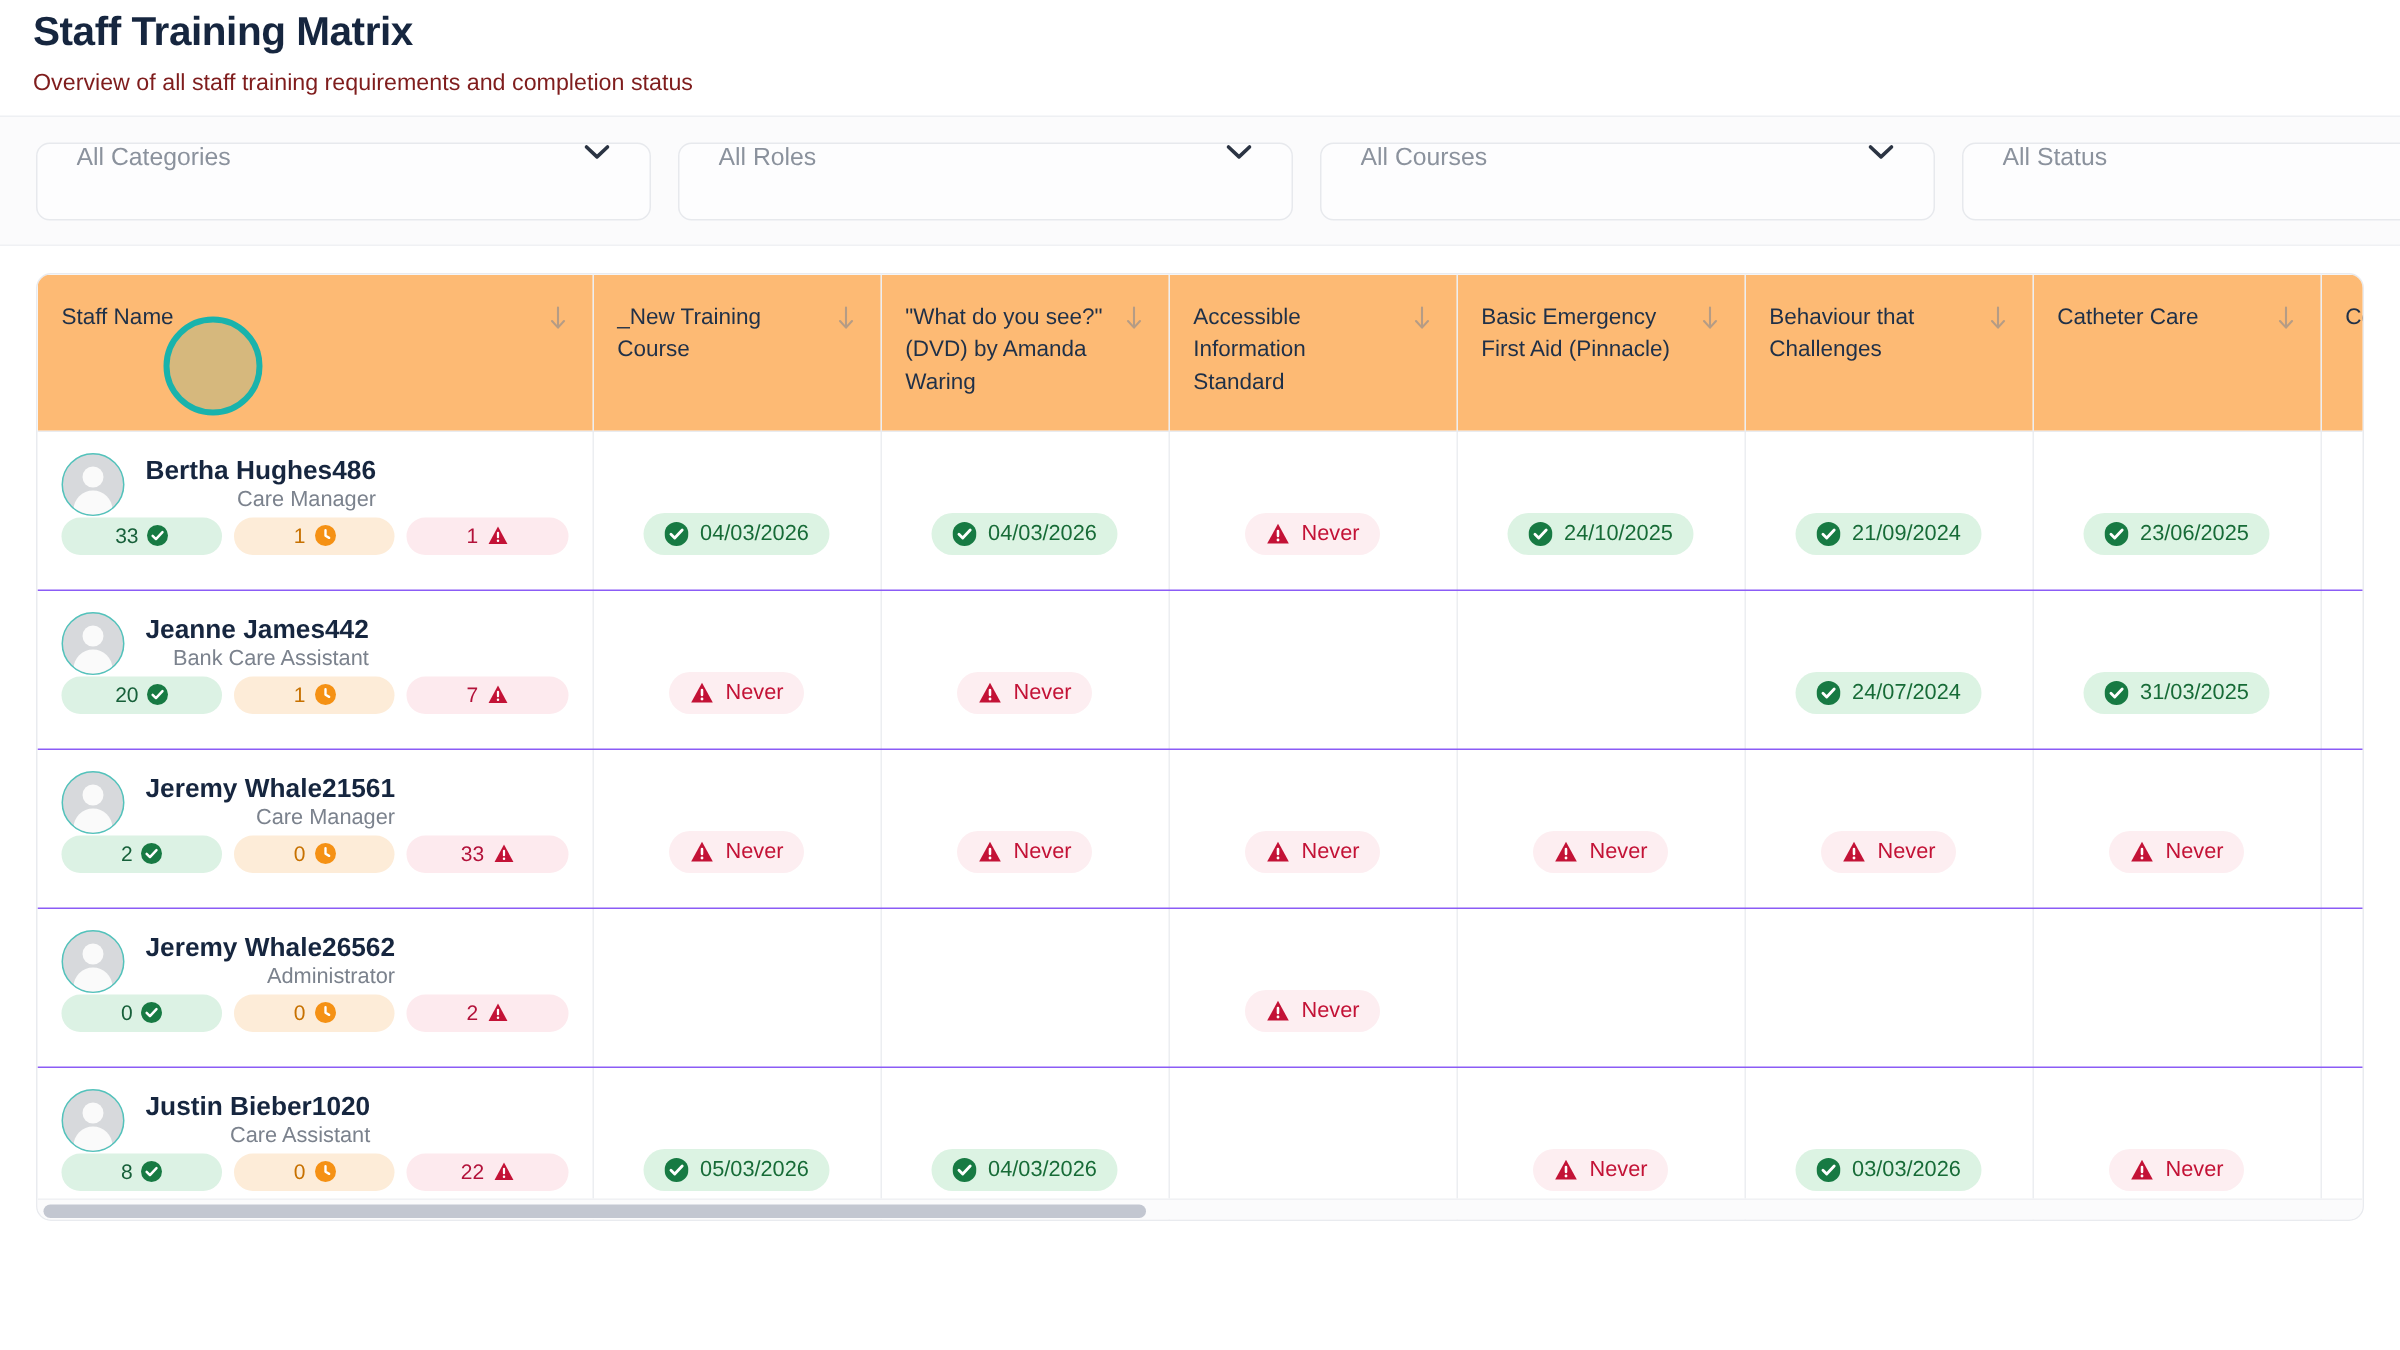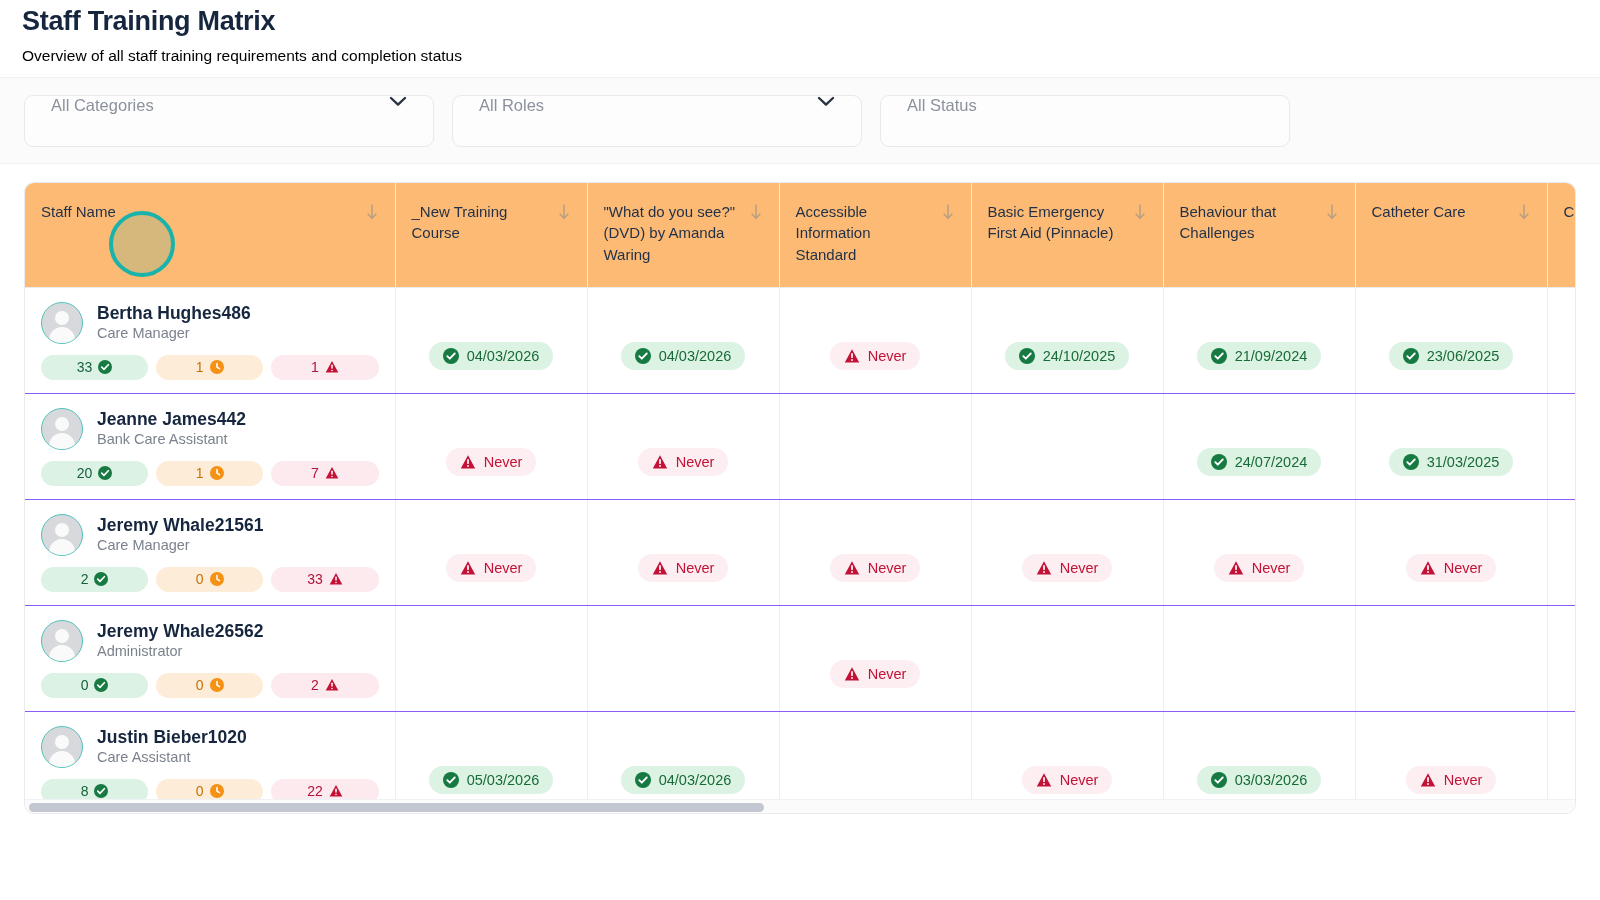--- a/index.html
+++ b/index.html
@@ -27,21 +27,21 @@
   .page-title {
     font-size: 27px;
     font-weight: 700;
     color: #16263f;
     letter-spacing: -0.3px;
     line-height: 1.1;
     margin-top: -4px;
   }
   .page-subtitle {
     font-size: 15.5px;
-    color: #000000;
+    color: #7f1d1d;
     margin-top: 10px;
     line-height: 1.2;
   }
 
   
   .filter-bar {
     height: 86px;
     background: #fbfbfc;
     display: flex;
     align-items: center;
@@ -190,25 +190,26 @@
     color: #16263f;
     line-height: 1.15;
     white-space: nowrap;
   }
   .staff-role {
     font-size: 14.5px;
     color: #7b828d;
     margin-top: 2px;
     line-height: 1.15;
     white-space: nowrap;
+    text-align: right;
   }
   .stat-row {
     display: flex;
     gap: 8px;
-    margin-top: 11px;
+    margin-top: 1px;
   }
   .stat-pill {
     flex: 1 1 0;
     height: 25px;
     border-radius: 13px;
     display: flex;
     align-items: center;
     justify-content: center;
     gap: 6px;
     font-size: 14px;
@@ -280,20 +281,28 @@
     </div>
     <div class="filter-select">
       <span class="filter-label">All Roles</span>
       <span class="chev">
         <svg viewBox="0 0 18 11" width="18" height="11">
           <path d="M2 2 L9 8.6 L16 2" fill="none" stroke="#2b3443" stroke-width="2.4" stroke-linecap="round" stroke-linejoin="round"></path>
         </svg>
       </span>
     </div>
     <div class="filter-select">
+      <span class="filter-label">All Courses</span>
+      <span class="chev">
+        <svg viewBox="0 0 18 11" width="18" height="11">
+          <path d="M2 2 L9 8.6 L16 2" fill="none" stroke="#2b3443" stroke-width="2.4" stroke-linecap="round" stroke-linejoin="round"></path>
+        </svg>
+      </span>
+    </div>
+    <div class="filter-select">
       <span class="filter-label">All Status</span>
     </div>
   </div>
 
 <div class="table-wrap">
   <table class="matrix">
     <thead>
       <tr id="header-row">
           <th class="col-staff">
             <div class="th-inner">

